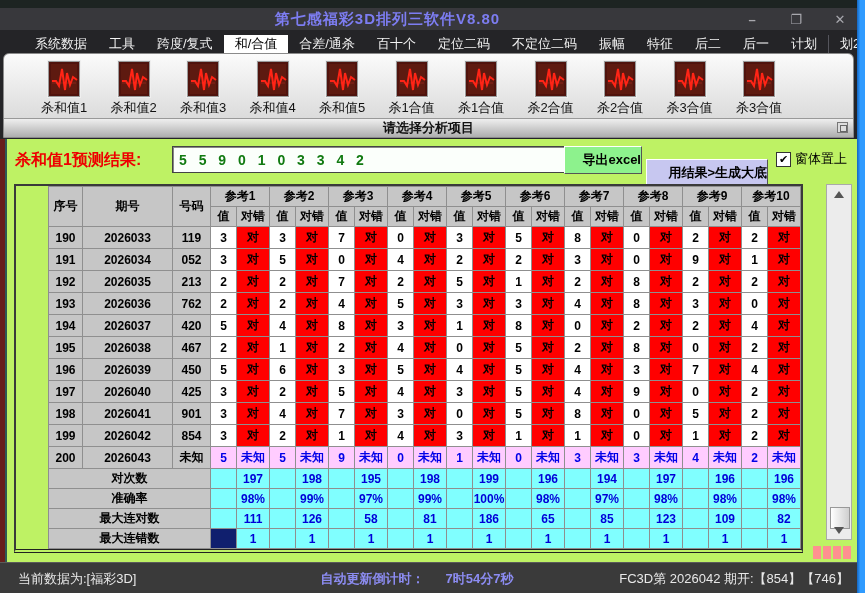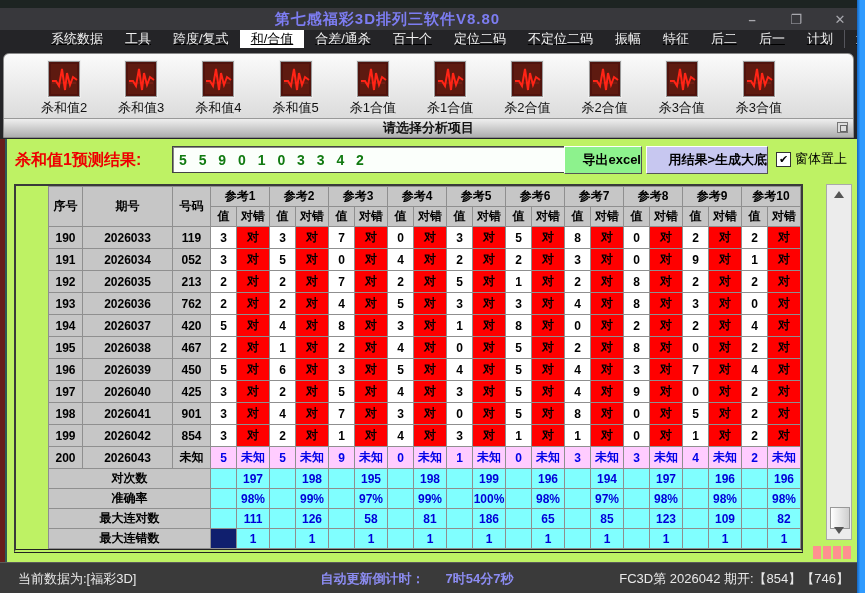--- a/index.html
+++ b/index.html
@@ -10,21 +10,21 @@
   
   .top-strip{position:absolute;left:0;top:0;width:865px;height:8px;background:#1d2422;}
   .titlebar{position:absolute;left:0;top:8px;width:865px;height:22px;background:#38383c;
             display:flex;align-items:center;}
   .title{flex:1;text-align:center;color:#7d7df2;font-weight:bold;font-size:15px;
          padding-right:90px;letter-spacing:1px;}
   .win-controls{position:absolute;right:16px;top:0;height:22px;display:flex;gap:26px;align-items:center;}
   .win-btn{color:#a8a8ae;font-size:13px;font-weight:bold;width:18px;text-align:center;cursor:default;}
 
   .menubar{position:absolute;left:0;top:30px;width:858px;height:23px;background:#242427;
-           display:flex;align-items:flex-start;padding-left:40px;box-sizing:border-box;text-decoration:underline;}
+           display:flex;align-items:flex-end;padding-left:24px;box-sizing:border-box;}
   .menu-item{color:#f2f2f2;font-size:13px;display:flex;align-items:center;padding:0 11px;white-space:nowrap;}
   .menu-item.active{background:#ffffff;color:#000;}
   .menu-item.last{margin-left:auto;border-left:1px solid #55555c;}
 
   
   .toolbar-panel{position:absolute;left:3px;top:53px;width:851px;height:85px;
      background:linear-gradient(#fbfbfb,#d2d2d2);border:1px solid #8a8a8a;
      border-radius:6px 6px 0 0;box-sizing:border-box;overflow:hidden;}
   .tool-strip{display:flex;justify-content:space-between;padding:6px 60px 0 26px;height:60px;}
   .tool-btn{display:flex;flex-direction:column;align-items:center;width:68px;cursor:default;}
@@ -42,21 +42,21 @@
   .left-strip{position:absolute;left:0;top:0;width:5px;height:423px;background:#66201c;}
   .left-strip:after{content:"";position:absolute;left:5px;top:0;width:2px;height:423px;background:#2e5a55;}
 
   .result-label{position:absolute;left:15px;top:11px;color:#ee0000;font-size:16px;font-weight:bold;}
   .result-input{position:absolute;left:172px;top:7px;width:386px;height:25px;background:#fbfffb;
      border:1px solid #444;box-shadow:inset 1px 1px 0 #888;color:#117a11;font-weight:bold;
      font-size:14px;letter-spacing:4px;padding:0 6px;font-family:"Liberation Sans","DejaVu Sans",sans-serif;}
   .btn{position:absolute;top:7px;height:28px;border:1px solid #555;border-top-color:#fff;border-left-color:#fff;
      font-size:13px;font-weight:bold;color:#000;text-align:right;line-height:26px;box-sizing:border-box;cursor:default;}
   .btn-export{left:564px;width:78px;background:#8df28d;}
-  .btn-generate{left:646px;width:122px;background:#c7c7f0;}
+  .btn-generate{left:646px;width:122px;background:#c7c7f0;margin-top:13px;}
   .topmost{position:absolute;left:776px;top:11px;display:flex;align-items:center;gap:4px;}
   .cb{width:13px;height:13px;background:#fff;border:1px solid #333;font-size:11px;line-height:12px;
       text-align:center;color:#000;font-weight:bold;}
   .cb-label{font-size:13px;color:#000;white-space:nowrap;}
 
   
   .table-wrap{position:absolute;left:14px;top:45px;border:2px solid #3a3a3a;border-bottom:4px double #222;}
   table{border-collapse:collapse;table-layout:fixed;margin-left:32px;}
   td,th{border:1px solid #8f8f8f;padding:0;text-align:center;font-size:12px;font-weight:bold;
         color:#000;overflow:hidden;white-space:nowrap;}
@@ -134,20 +134,33 @@
           <span>
             <svg width="34" height="38" viewBox="0 0 34 38">
               <rect x="0" y="0" width="34" height="38" fill="#efefef"></rect>
               <rect x="1" y="1" width="32" height="36" fill="#9a9a9a"></rect>
               <rect x="2" y="2" width="30" height="34" fill="#50130d"></rect>
               <rect x="4" y="4" width="26" height="30" fill="#5e1a10"></rect>
               <polyline points="5,23 29,23" fill="none" stroke="#8b2318" stroke-width="1"></polyline>
               <polyline points="5,21 9,21 12,26 15,9 18,30 20,13 23,25 26,17 30,20" fill="none" stroke="#ff2416" stroke-width="2"></polyline>
             </svg>
           </span>
+          <span class="tool-label">杀和值1</span>
+        </div>
+        <div class="tool-btn">
+          <span>
+            <svg width="34" height="38" viewBox="0 0 34 38">
+              <rect x="0" y="0" width="34" height="38" fill="#efefef"></rect>
+              <rect x="1" y="1" width="32" height="36" fill="#9a9a9a"></rect>
+              <rect x="2" y="2" width="30" height="34" fill="#50130d"></rect>
+              <rect x="4" y="4" width="26" height="30" fill="#5e1a10"></rect>
+              <polyline points="5,23 29,23" fill="none" stroke="#8b2318" stroke-width="1"></polyline>
+              <polyline points="5,21 9,21 12,26 15,9 18,30 20,13 23,25 26,17 30,20" fill="none" stroke="#ff2416" stroke-width="2"></polyline>
+            </svg>
+          </span>
           <span class="tool-label">杀和值2</span>
         </div>
         <div class="tool-btn">
           <span>
             <svg width="34" height="38" viewBox="0 0 34 38">
               <rect x="0" y="0" width="34" height="38" fill="#efefef"></rect>
               <rect x="1" y="1" width="32" height="36" fill="#9a9a9a"></rect>
               <rect x="2" y="2" width="30" height="34" fill="#50130d"></rect>
               <rect x="4" y="4" width="26" height="30" fill="#5e1a10"></rect>
               <polyline points="5,23 29,23" fill="none" stroke="#8b2318" stroke-width="1"></polyline>

